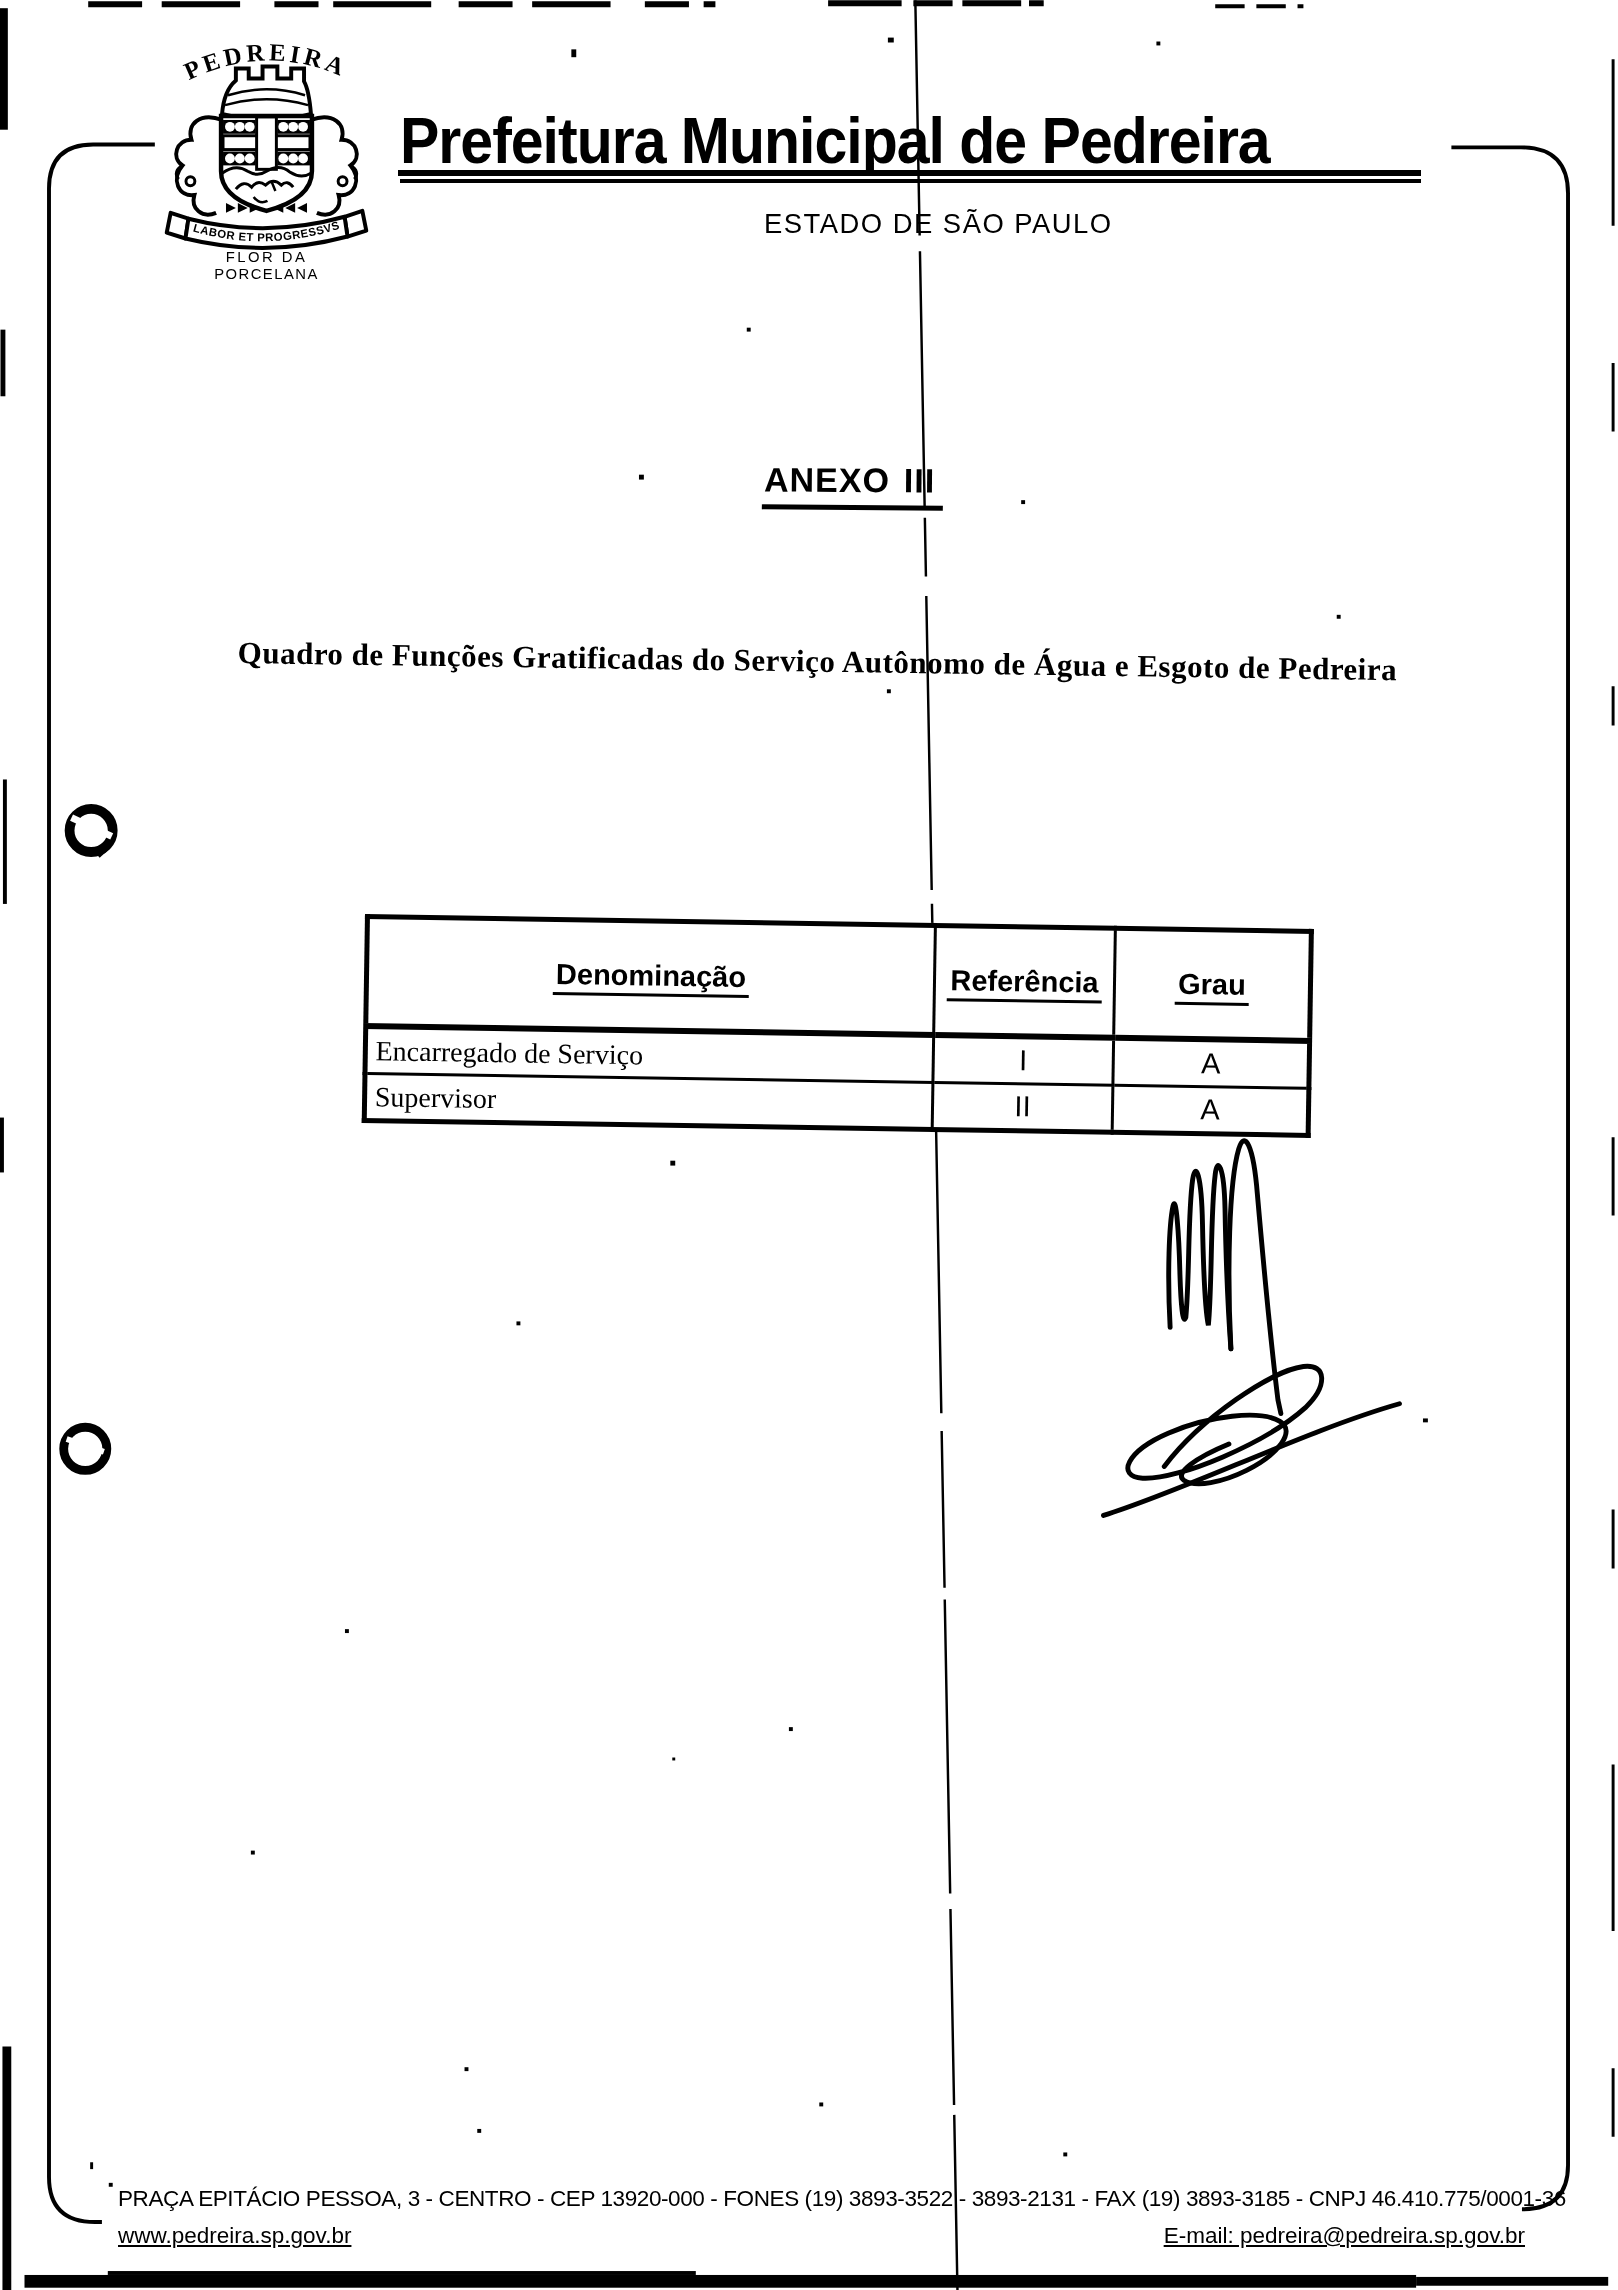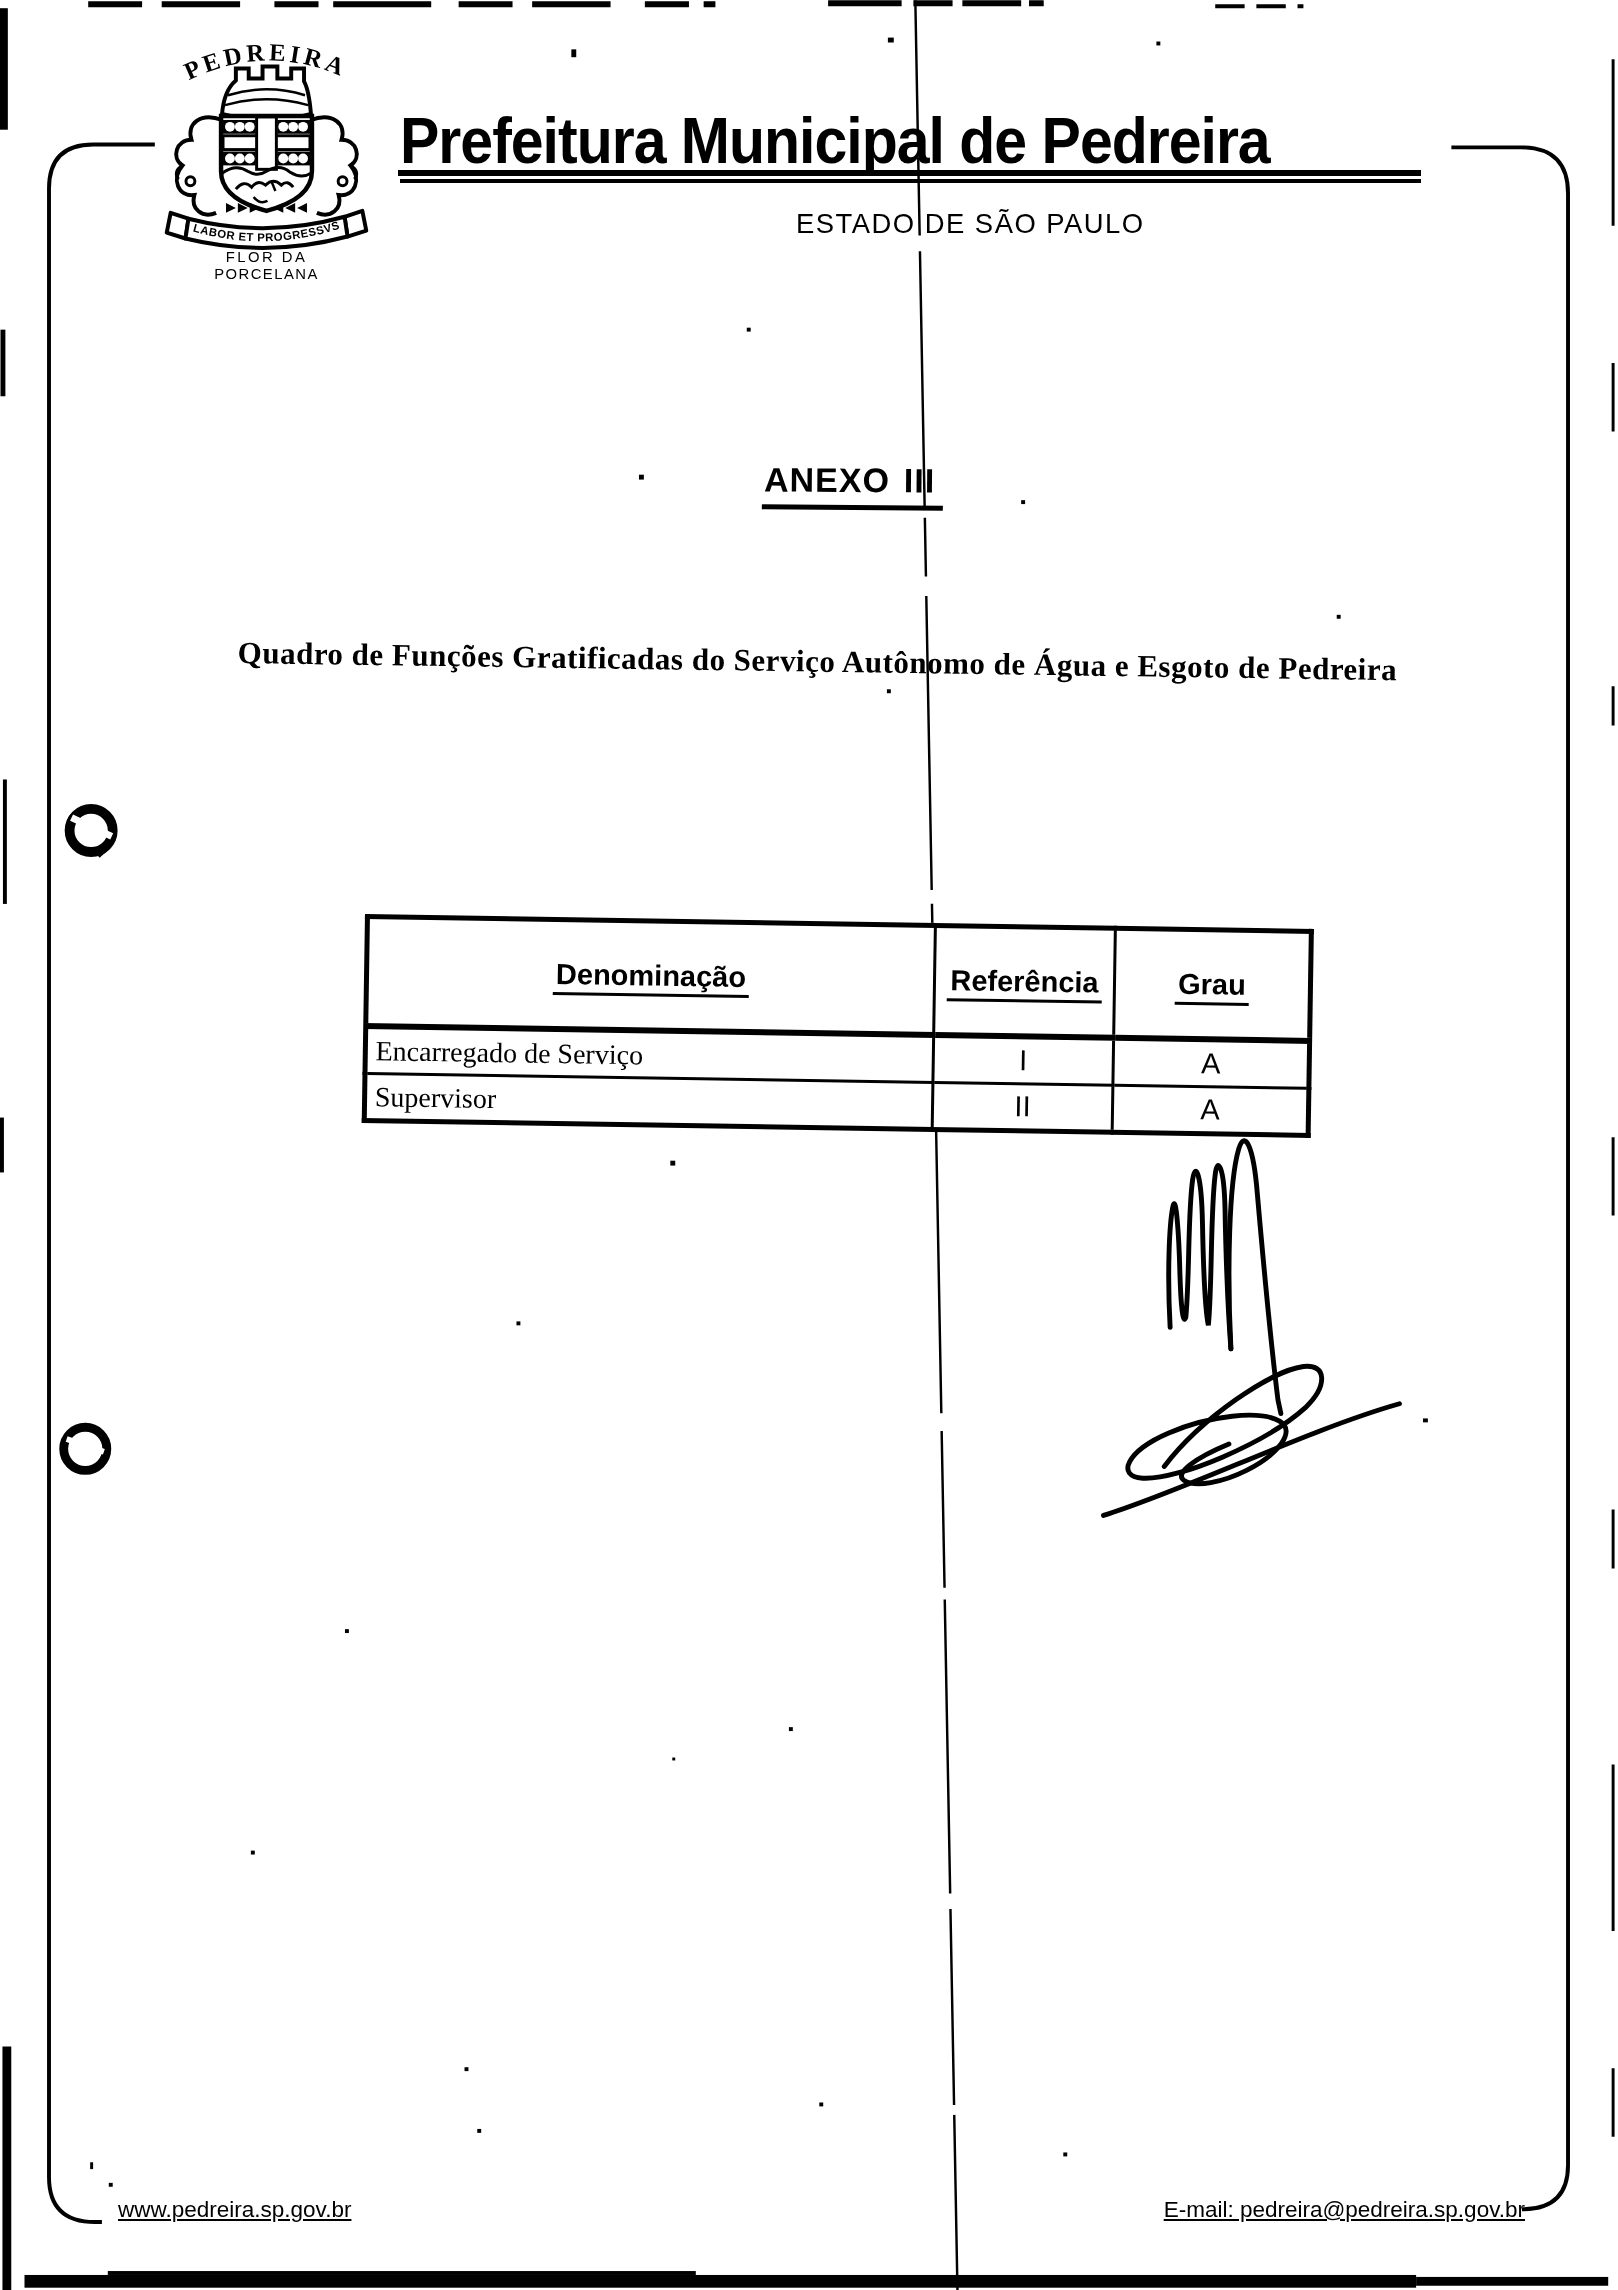--- a/index.html
+++ b/index.html
@@ -17,21 +17,21 @@
   
   .header-title{
     position:absolute;left:400px;top:104px;
     font-size:59px;font-weight:bold;letter-spacing:-1px;white-space:nowrap;
     transform:scaleY(1.1);transform-origin:left top;
   }
   .rule{position:absolute;background:#000;}
   .rule1{left:398px;top:170px;width:1023px;height:5.9px;}
   .rule2{left:400px;top:179px;width:1021px;height:3.9px;}
   .state-line{
-    position:absolute;left:796px;top:208px;
+    position:absolute;left:764px;top:208px;
     font-size:27.4px;letter-spacing:1.5px;white-space:nowrap;
   }
 
   
   .annex{
     position:absolute;left:762px;top:461px;
     font-size:34px;font-weight:bold;letter-spacing:1px;
     border-bottom:5.9px solid #000;padding:0 7.8px 4.9px 2px;white-space:nowrap;
     transform:rotate(0.4deg);
   }
@@ -257,20 +257,21 @@
       </tr>
       <tr>
         <td class="td-name">Supervisor</td>
         <td class="td-mid">II</td>
         <td class="td-mid">A</td>
       </tr>
     </tbody>
   </table>
 
   <div class="footer">
+    <div class="f1">PRAÇA EPITÁCIO PESSOA, 3 - CENTRO - CEP 13920-000 - FONES (19) 3893-3522 - 3893-2131 - FAX (19) 3893-3185 - CNPJ 46.410.775/0001-36</div>
     <div class="f2">
       <span>www.pedreira.sp.gov.br</span>
       <span>E-mail: pedreira@pedreira.sp.gov.br</span>
     </div>
   </div>
 
 </div>
 
 
 </body></html>

